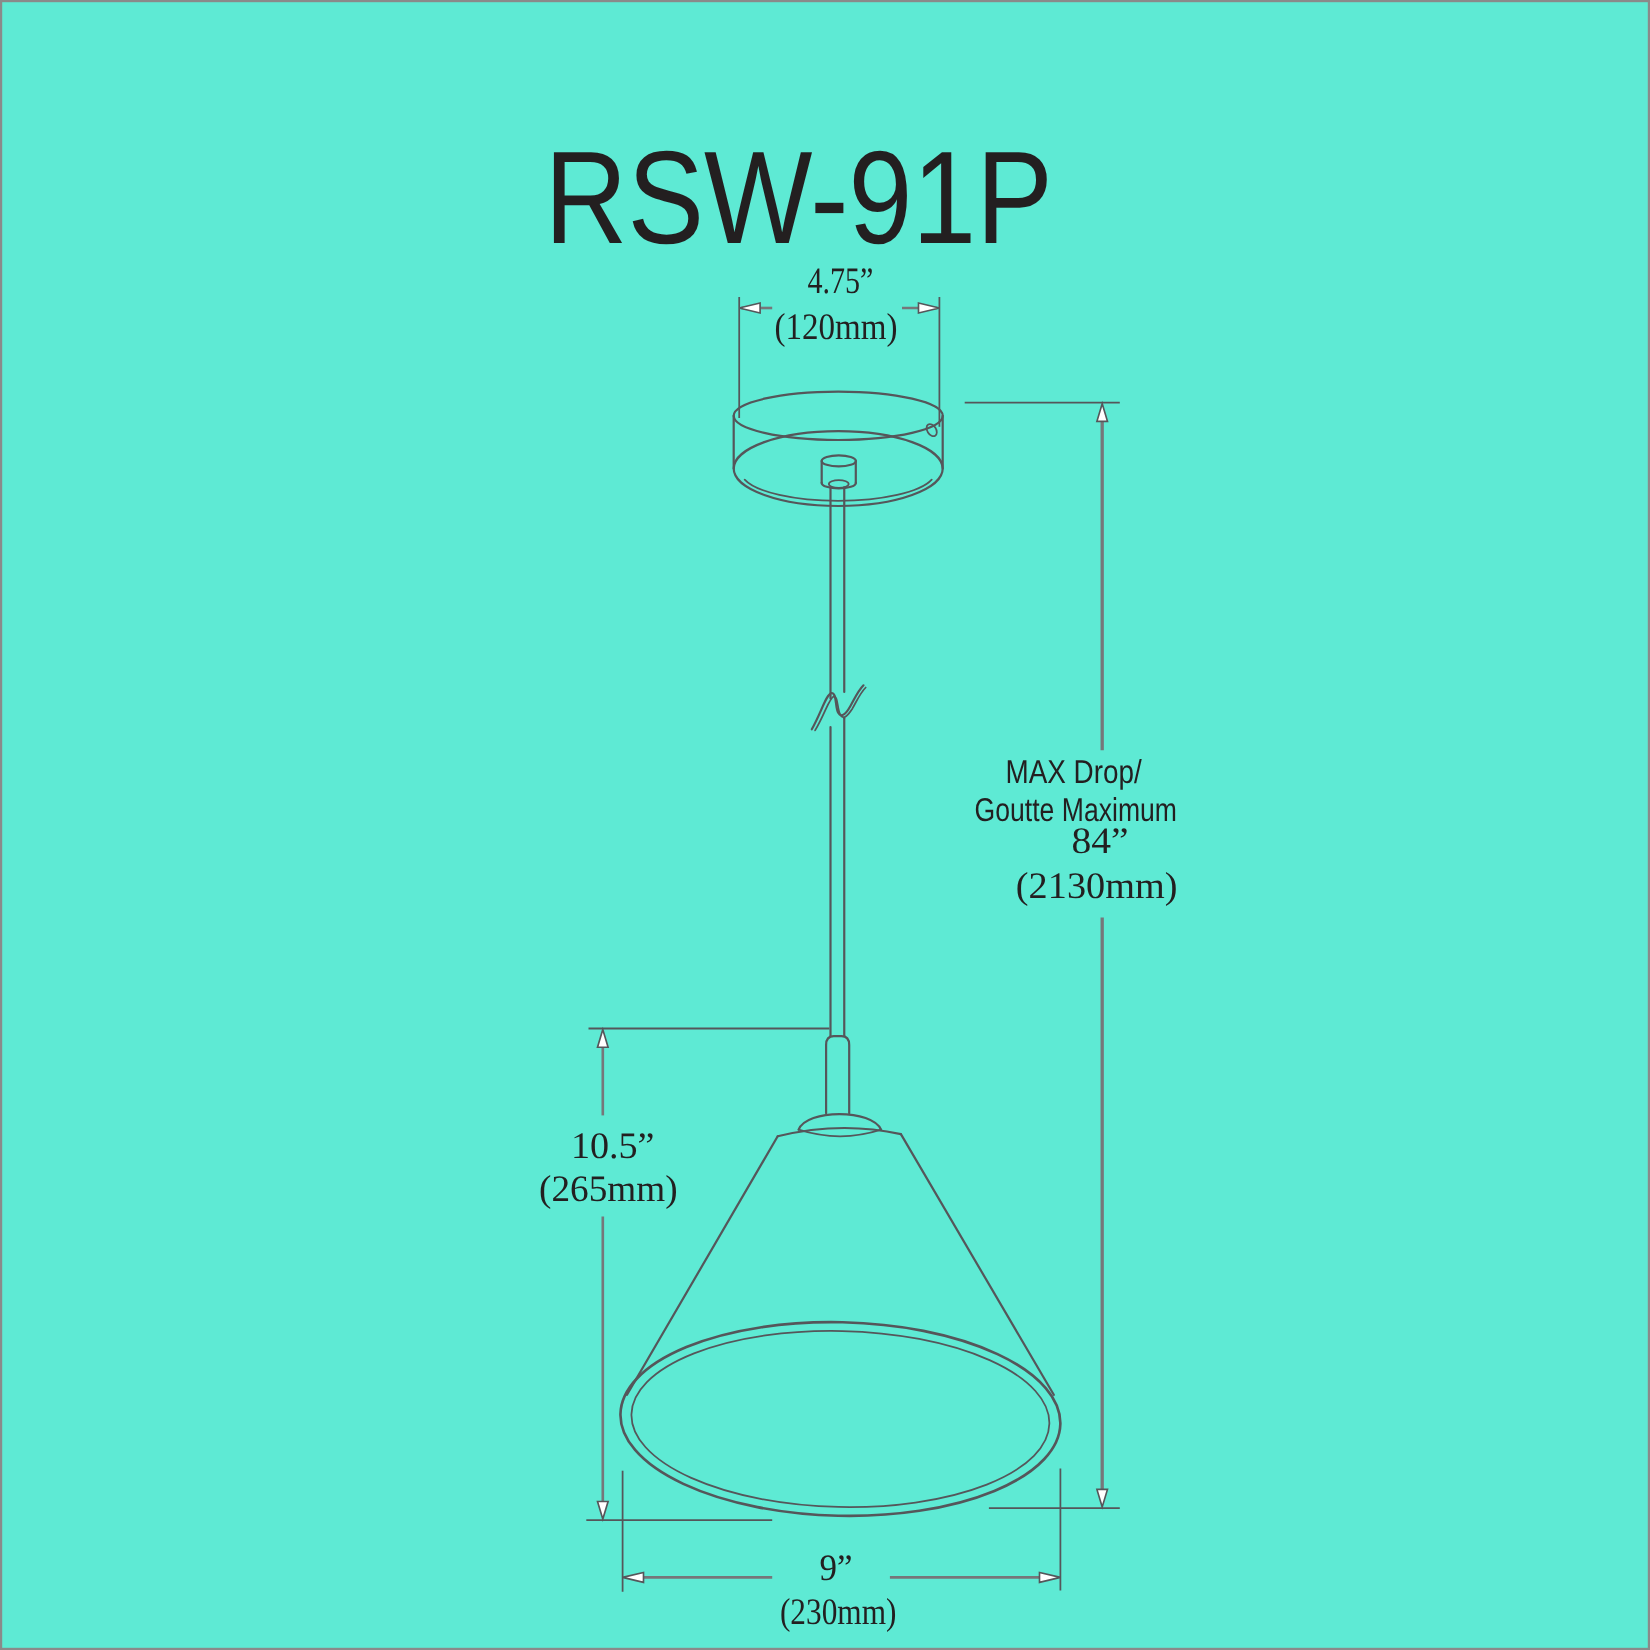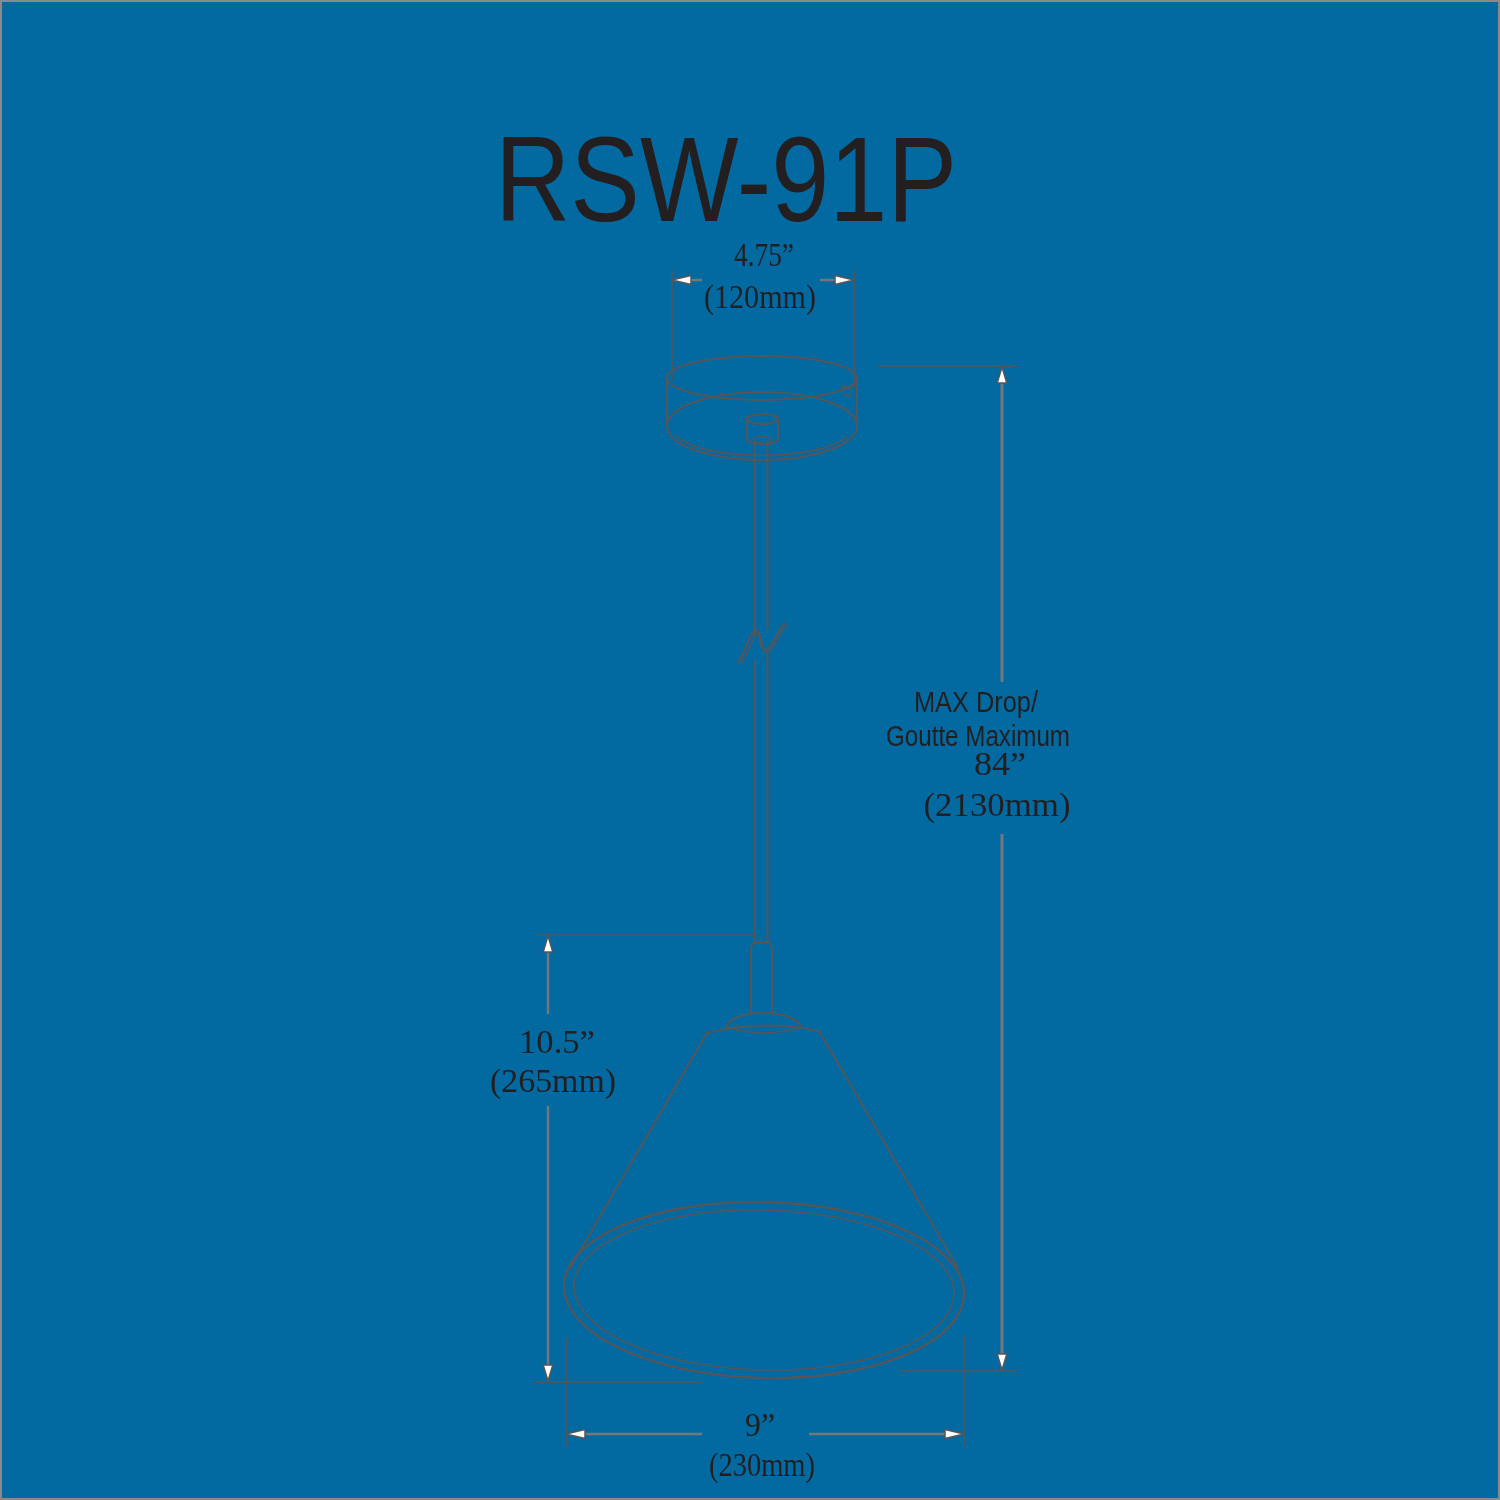--- a/index.html
+++ b/index.html
@@ -1,21 +1,21 @@
 <!DOCTYPE html>
 <html><head>
 <meta charset="utf-8">
 <style>
   html,body{margin:0;padding:0;background:#ffffff;}
   .page{
     position:relative;
     width:1500px;height:1500px;
     box-sizing:border-box;
     border:2px solid #8a8a8a;
-    background:#0369a1;
+    background:#5eead4;
     font-family:"Liberation Sans", sans-serif;
     overflow:hidden;
   }
   svg{display:block;}
   text{fill:#231f20;}
   .t-title{font-family:"Liberation Sans", sans-serif;font-size:120px;}
   .t-dim{font-family:"Liberation Serif", serif;font-size:34px;}
   .t-label{font-family:"Liberation Sans", sans-serif;font-size:30px;}
   .obj{stroke:#55565a;stroke-width:2;fill:none;stroke-linecap:round;}
   .obj-thin{stroke:#55565a;stroke-width:1.6;fill:none;stroke-linecap:round;}

